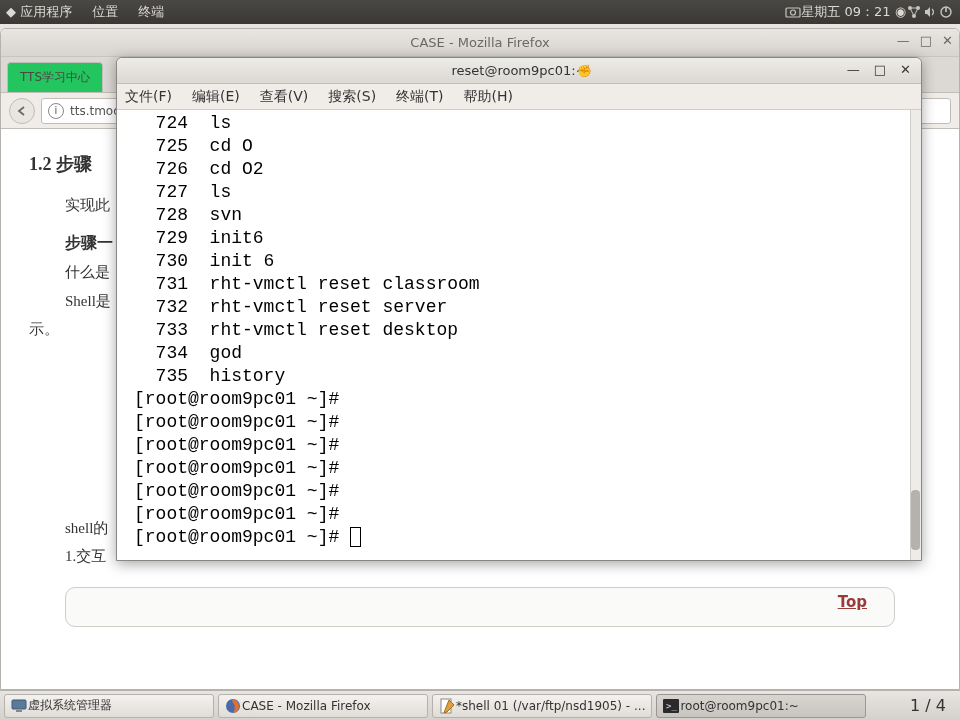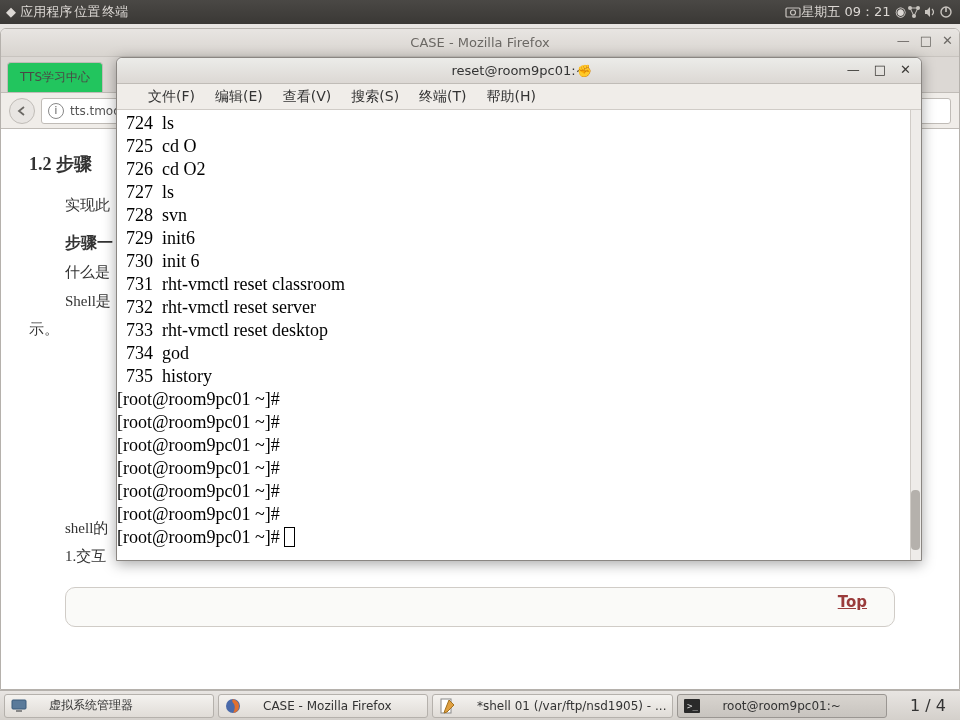--- a/index.html
+++ b/index.html
@@ -15,21 +15,21 @@
 
 .top-panel {
   height: 24px;
   background: linear-gradient(to bottom, #4a4845 0%, #3a3835 100%);
   color: #dcd8d4;
   display: flex;
   align-items: center;
   padding: 0 6px;
   font-size: 13px;
 }
-.top-panel .left { display: flex; gap: 2px; align-items: flex-start; }
+.top-panel .left { display: flex; gap: 20px; align-items: flex-start; }
 .top-panel .right { margin-left: auto; display: flex; align-items: center; }
 .top-panel .tray-icon { width: 16px; height: 16px; display: inline-flex; align-items: center; justify-content: center; }
 
 
 .firefox-window {
   position: absolute;
   top: 28px; left: 0; right: 0; bottom: 30px;
   background: #fff;
   border: 1px solid #b5b1ac;
   border-radius: 6px 6px 0 0;
@@ -169,35 +169,35 @@
 .term-titlebar .grab-icon {
   position: absolute;
   left: calc(50% + 58px);
   font-size: 12px;
 }
 .term-menubar {
   height: 26px;
   background: #f0ede9;
   display: flex;
   align-items: center;
-  padding: 0 23px;
+  padding: 0 0;
   gap: 4px;
   font-size: 14px;
   color: #333;
   border-bottom: 1px solid #d0ccc7;
 }
 .term-menubar span { padding: 2px 8px; }
 .term-body {
   flex: 1;
   background: #fff;
-  font-family: Liberation Serif, serif;
+  font-family: Liberation Mono, monospace;
   font-size: 18px;
   line-height: 23px;
   color: #000;
-  padding: 2px 0;
+  padding: 2px 17px;
   white-space: pre;
   position: relative;
   overflow: hidden;
 }
 .term-scrollbar {
   position: absolute;
   right: 0; top: 0; bottom: 0;
   width: 11px;
   background: #eeece9;
   border-left: 1px solid #d0ccc7;
@@ -230,21 +230,21 @@
 }
 .task-btn {
   height: 24px;
   min-width: 210px;
   background: linear-gradient(to bottom, #f4f2ef, #e0dcd7);
   border: 1px solid #b5b1ac;
   border-radius: 3px;
   display: flex;
   align-items: center;
   padding: 0 6px;
-  gap: 22px;
+  gap: 1px;
   font-size: 12px;
   color: #333;
 }
 .task-btn .app-icon {
   width: 16px; height: 16px;
   display: flex; align-items: center; justify-content: center;
 }
 .task-btn.active {
   background: linear-gradient(to bottom, #d8d4cf, #c8c4bf);
   border-color: #9a9692;

